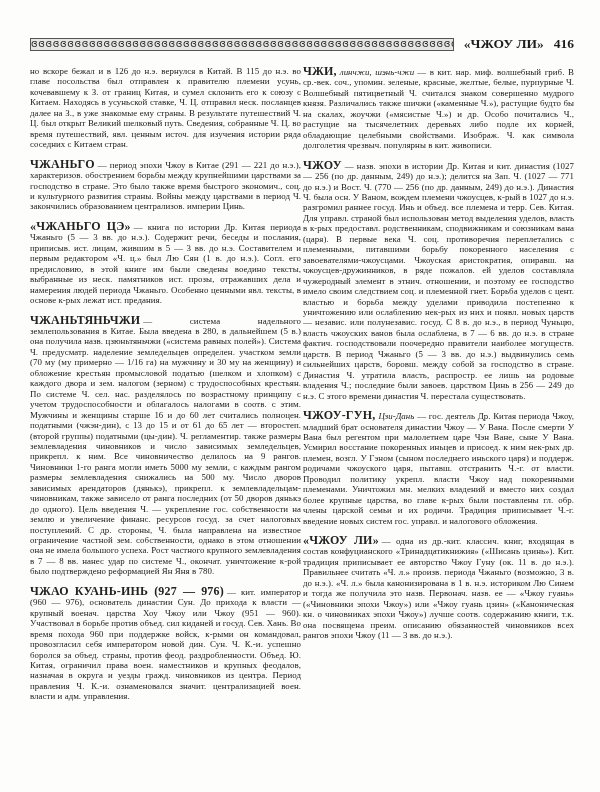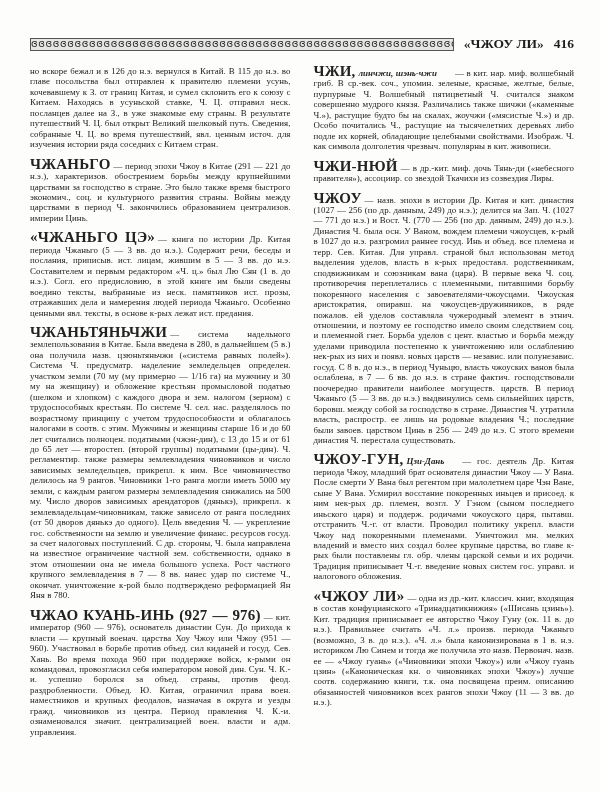--- a/index.html
+++ b/index.html
@@ -45,43 +45,43 @@
     display:flex;
     align-items:baseline;
     justify-content:flex-end;
     gap:10px;
     font-weight:bold;
     font-size:13.5px;
     white-space:nowrap;
   }
   .cols{
     display:flex;
-    gap:23px;
+    gap:2px;
   }
   .col{
     flex:1 1 0;
     min-width:0;
   }
   p.article{
     margin:0 0 9px 0;
     font-size:8.9px;
     line-height:10.45px;
     text-align:justify;
     color:#222;
   }
   p.article .head{
     font-weight:bold;
-    font-size:15px;
+    font-size:12px;
     letter-spacing:0.2px;
     margin-right:3px;
   }
   p.article .alt{
     font-style:italic;
-    font-weight:bold;
-    margin-right:18px;
+    font-weight:normal;
+    margin-right:3px;
   }
   p.article .body{
     letter-spacing:0.05px;
   }
 </style>
 </head>
 <body>
 
 <div class="page">
 
@@ -106,21 +106,20 @@
       <p class="article"><b class="head">ЧЖАНЬТЯНЬЧЖИ</b><span class="body">— система надельного землепользования в Китае. Была введена в 280, в дальнейшем (5 в.) она получила назв. цзюньтяньчжи («система равных полей»). Система Ч. предусматр. наделение земледельцев определен. участком земли (70 му (му примерно — 1/16 га) на мужчину и 30 му на женщину) и обложение крестьян промысловой податью (шелком и хлопком) с каждого двора и зем. налогом (зерном) с трудоспособных крестьян. По системе Ч. сел. нас. разделялось по возрастному принципу с учетом трудоспособности и облагалось налогами в соотв. с этим. Мужчины и женщины старше 16 и до 60 лет считались полноцен. податными (чжэн-дин), с 13 до 15 и от 61 до 65 лет — второстеп. (второй группы) податными (цы-дин). Ч. регламентир. также размеры землевладения чиновников и число зависимых земледельцев, прикрепл. к ним. Все чиновничество делилось на 9 рангов. Чиновники 1-го ранга могли иметь 5000 му земли, с каждым рангом размеры землевладения снижались на 500 му. Число дворов зависимых арендаторов (дянькэ), прикрепл. к землевладельцам-чиновникам, также зависело от ранга последних (от 50 дворов дянькэ до одного). Цель введения Ч. — укрепление гос. собственности на землю и увеличение финанс. ресурсов госуд. за счет налоговых поступлений. С др. стороны, Ч. была направлена на известное ограничение частной зем. собственности, однако в этом отношении она не имела большого успеха. Рост частного крупного землевладения в 7 — 8 вв. нанес удар по системе Ч., окончат. уничтожение к-рой было подтверждено реформацией Ян Яня в 780.</span></p>
 
       <p class="article"><b class="head">ЧЖАО КУАНЬ-ИНЬ (927 — 976)</b><span class="body">— кит. император (960 — 976), основатель династии Сун. До прихода к власти — крупный военач. царства Хоу Чжоу или Чжоу (951 — 960). Участвовал в борьбе против объед. сил киданей и госуд. Сев. Хань. Во время похода 960 при поддержке войск, к-рыми он командовал, провозгласил себя императором новой дин. Сун. Ч. К.-и. успешно боролся за объед. страны, против феод. раздробленности. Объед. Ю. Китая, ограничил права воен. наместников и крупных феодалов, назначая в округа и уезды гражд. чиновников из центра. Период правления Ч. К.-и. ознаменовался значит. централизацией воен. власти и адм. управления.</span></p>
 
     </div>
 
     <div class="col">
 
       <p class="article"><b class="head">ЧЖИ,</b><i class="alt">линчжи, шэнь-чжи</i><span class="body">— в кит. нар. миф. волшебный гриб. В ср.-век. соч., упомин. зеленые, красные, желтые, белые, пурпурные Ч. Волшебный пятицветный Ч. считался знаком совершенно мудрого князя. Различались также шичжи («каменные Ч.»), растущие будто бы на скалах, жоучжи («мясистые Ч.») и др. Особо почитались Ч., растущие на тысячелетних деревьях либо подле их корней, обладающие целебными свойствами. Изображ. Ч. как символа долголетия чрезвыч. популярны в кит. живописи.</span></p>
 
-      <p class="article"><b class="head">ЧЖИ-НЮЙ</b><span class="body">— в др.-кит. миф. дочь Тянь-ди («небесного правителя»), ассоциир. со звездой Ткачихи из созвездия Лиры.</span></p>
 
       <p class="article"><b class="head">ЧЖОУ</b><span class="body">— назв. эпохи в истории Др. Китая и кит. династия (1027 — 256 (по др. данным, 249) до н.э.); делится на Зап. Ч. (1027 — 771 до н.э.) и Вост. Ч. (770 — 256 (по др. данным, 249) до н.э.). Династия Ч. была осн. У Ваном, вождем племени чжоусцев, к-рый в 1027 до н.э. разгромил раннее госуд. Инь и объед. все племена и терр. Сев. Китая. Для управл. страной был использован метод выделения уделов, власть в к-рых предоставл. родственникам, сподвижникам и союзникам вана (царя). В первые века Ч. соц. противоречия переплетались с племенными, питавшими борьбу покоренного населения с завоевателями-чжоусцами. Чжоуская аристократия, опиравш. на чжоусцев-дружинников, в ряде пожалов. ей уделов составляла чужеродный элемент в этнич. отношении, и поэтому ее господство имело своим следствием соц. и племенной гнет. Борьба уделов с цент. властью и борьба между уделами приводила постепенно к уничтожению или ослаблению нек-рых из них и появл. новых царств — независ. или полунезавис. госуд. С 8 в. до н.э., в период Чуньцю, власть чжоуских ванов была ослаблена, в 7 — 6 вв. до н.э. в стране фактич. господствовали поочередно правители наиболее могуществ. царств. В период Чжаньго (5 — 3 вв. до н.э.) выдвинулись семь сильнейших царств, боровш. между собой за господство в стране. Династия Ч. утратила власть, распростр. ее лишь на родовые владения Ч.; последние были завоев. царством Цинь в 256 — 249 до н.э. С этого времени династия Ч. перестала существовать.</span></p>
 
       <p class="article"><b class="head">ЧЖОУ-ГУН,</b><i class="alt">Цзи-Дань</i><span class="body">— гос. деятель Др. Китая периода Чжоу, младший брат основателя династии Чжоу — У Вана. После смерти У Вана был регентом при малолетнем царе Чэн Ване, сыне У Вана. Усмирил восстание покоренных иньцев и присоед. к ним нек-рых др. племен, возгл. У Гэном (сыном последнего иньского царя) и поддерж. родичами чжоуского царя, пытавш. отстранить Ч.-г. от власти. Проводил политику укрепл. власти Чжоу над покоренными племенами. Уничтожил мн. мелких владений и вместо них создал более крупные царства, во главе к-рых были поставлены гл. обр. члены царской семьи и их родичи. Традиция приписывает Ч.-г. введение новых систем гос. управл. и налогового обложения.</span></p>
 
       <p class="article"><b class="head">«ЧЖОУ ЛИ»</b><span class="body">— одна из др.-кит. классич. книг, входящая в состав конфуцианского «Тринадцатикнижия» («Шисань цзинь»). Кит. традиция приписывает ее авторство Чжоу Гуну (ок. 11 в. до н.э.). Правильнее считать «Ч. л.» произв. периода Чжаньго (возможно, 3 в. до н.э.). «Ч. л.» была канонизирована в 1 в. н.э. историком Лю Синем и тогда же получила это назв. Первонач. назв. ее — «Чжоу гуань» («Чиновники эпохи Чжоу») или «Чжоу гуань цзин» («Каноническая кн. о чиновниках эпохи Чжоу») лучше соотв. содержанию книги, т.к. она посвящена преим. описанию обязанностей чиновников всех рангов эпохи Чжоу (11 — 3 вв. до н.э.).</span></p>
 
     </div>
 
   </div>

